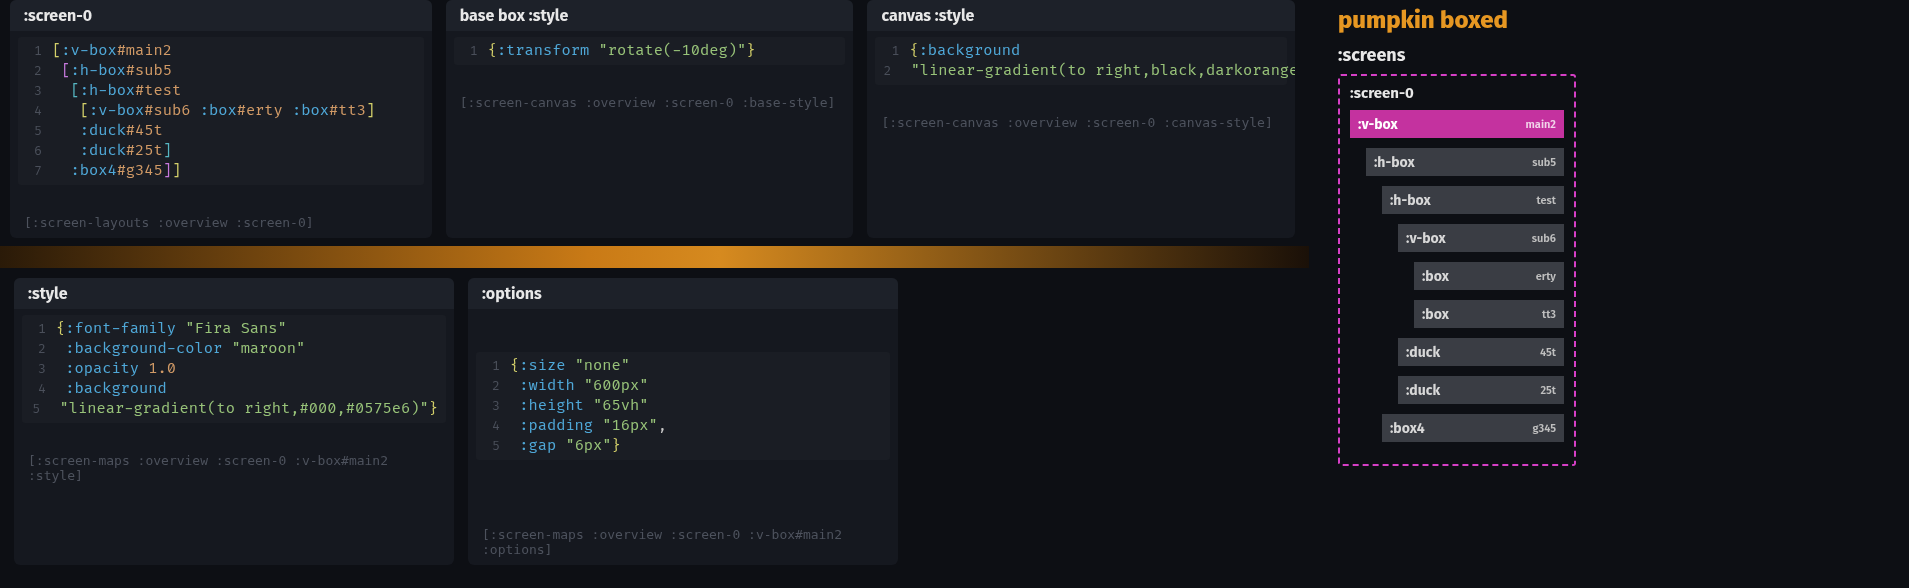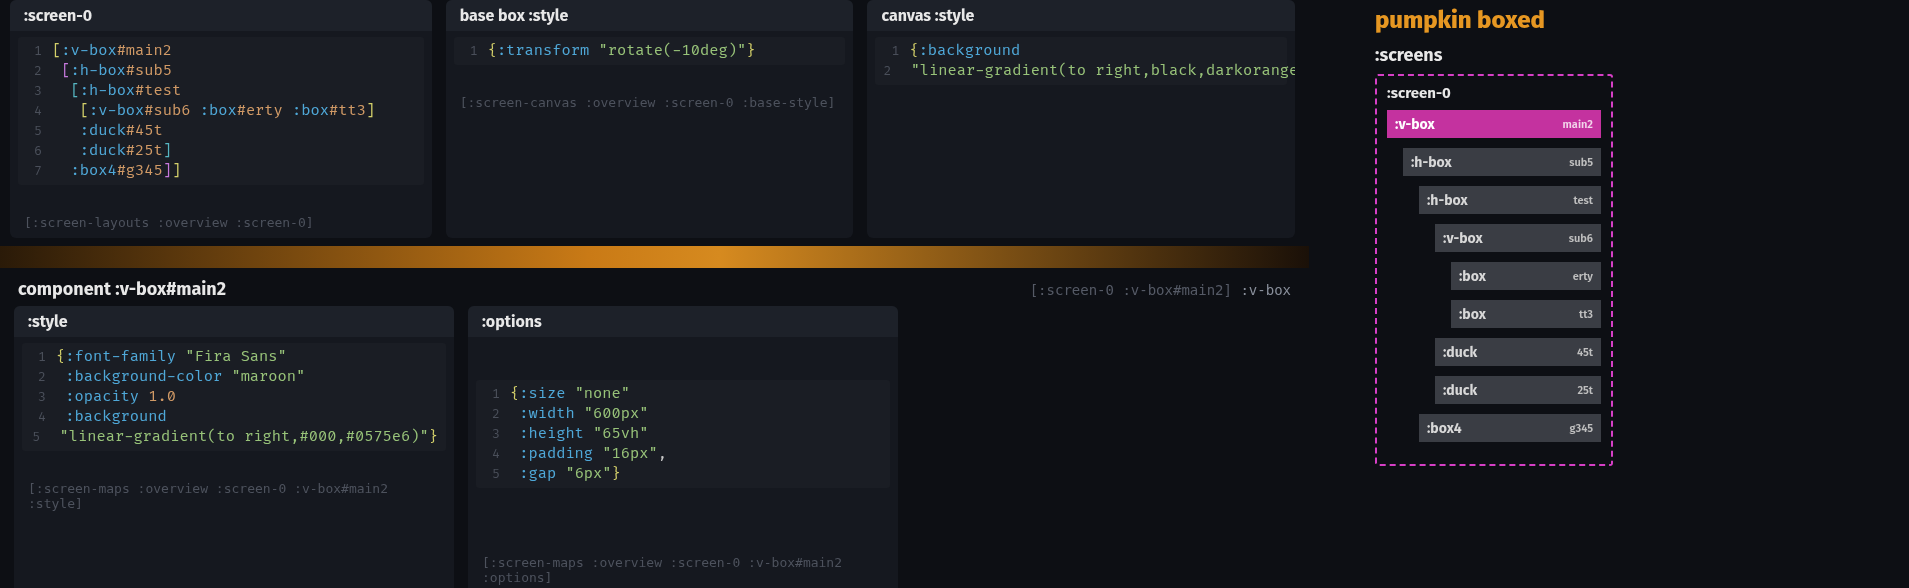--- a/index.html
+++ b/index.html
@@ -114,21 +114,21 @@
   .bottom-row {
     display: flex;
     gap: 14px;
   }
   #p-style   { width: 440px; }
   #p-options { width: 430px; gap: 37px; }
 
   
   .sidebar {
     position: absolute;
-    left: 1365px;
+    left: 1328px;
     top: 0;
     width: 258px;
     height: 412px;
     padding: 6px 10px;
   }
   .brand {
     color: #e69722;
     font-weight: 800;
     font-size: 24px;
     padding-bottom: 6px;
@@ -228,32 +228,27 @@
       <div class="code-body">
           <div class="code-line">
             <span class="gutter">1</span>
             <span class="code-content"><span class="br-y">{</span><span class="kw">:background</span></span>
           </div>
           <div class="code-line">
             <span class="gutter">2</span>
             <span class="code-content"><span class="plain"> </span><span class="str">"linear-gradient(to right,black,darkorange)</span></span>
           </div>
         </div>
+      <div class="panel-footer">[:screen-canvas :overview :screen-0 :canvas-style]</div>
     </div>
   </div>
 
   <div class="divider-band"></div>
 
   <div class="component-row">
-    <div class="component-header-bar">
-      <div class="component-title">component :v-box#main2</div>
-      <div class="component-path">
-        <span>[:screen-0 :v-box#main2]</span><span class="hl"> :v-box</span>
-      </div>
-    </div>
     <div class="bottom-row">
       <div class="panel" id="p-style">
         <div class="panel-header">:style</div>
         <div class="code-body">
             <div class="code-line">
               <span class="gutter">1</span>
               <span class="code-content"><span class="br-y">{</span><span class="kw">:font-family</span><span class="plain"> </span><span class="str">"Fira Sans"</span></span>
             </div>
             <div class="code-line">
               <span class="gutter">2</span>

